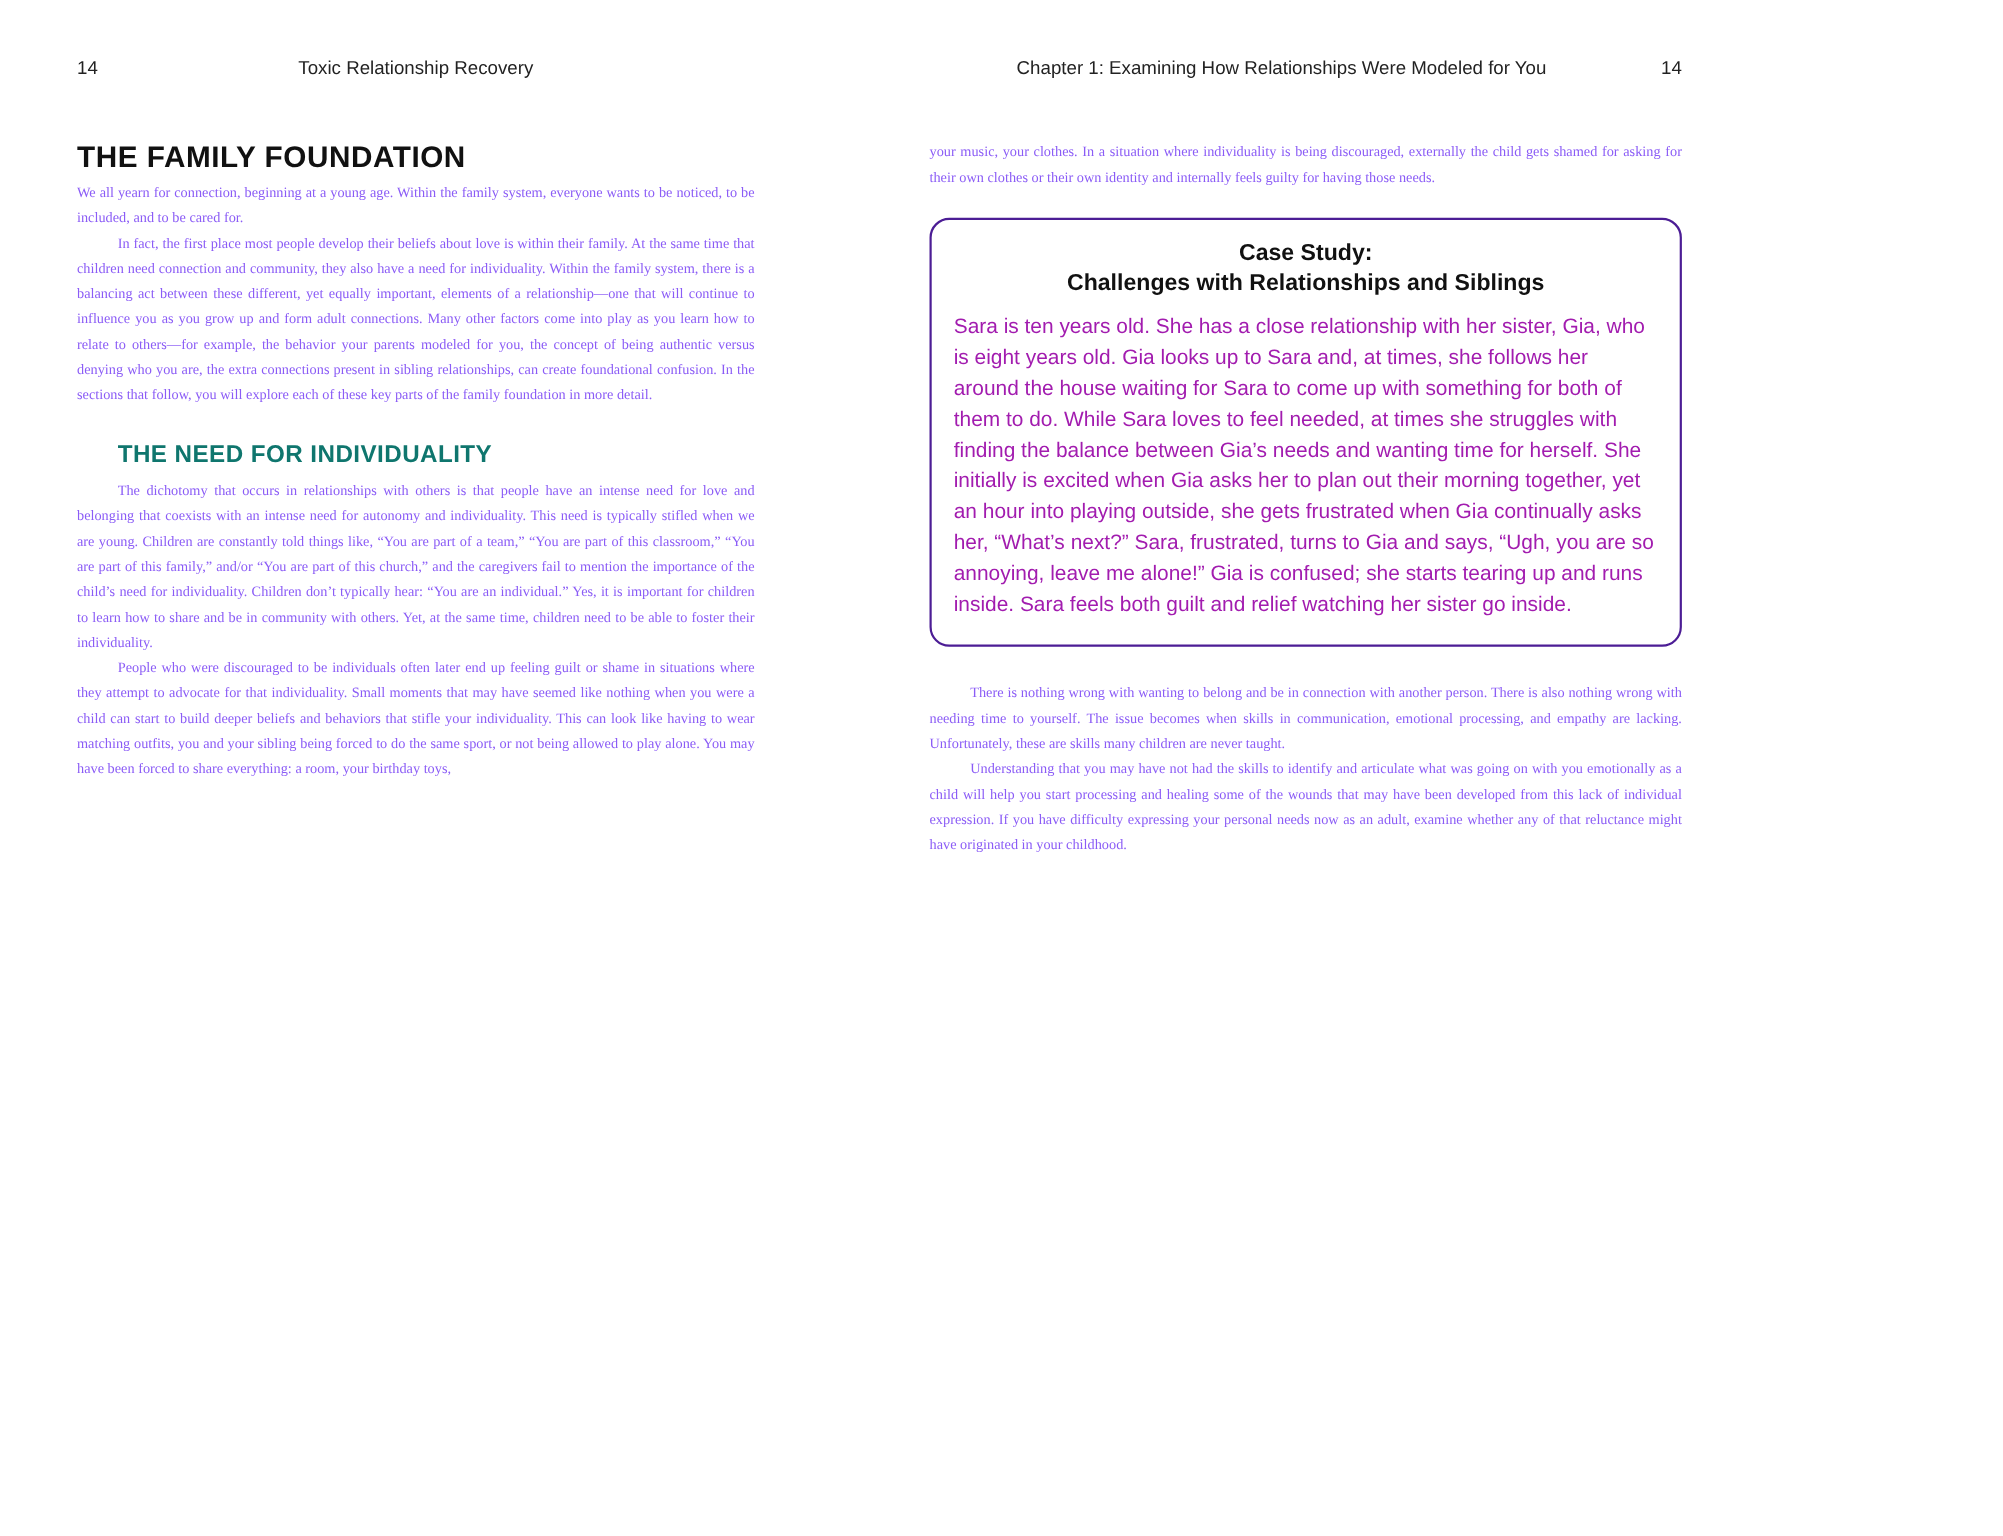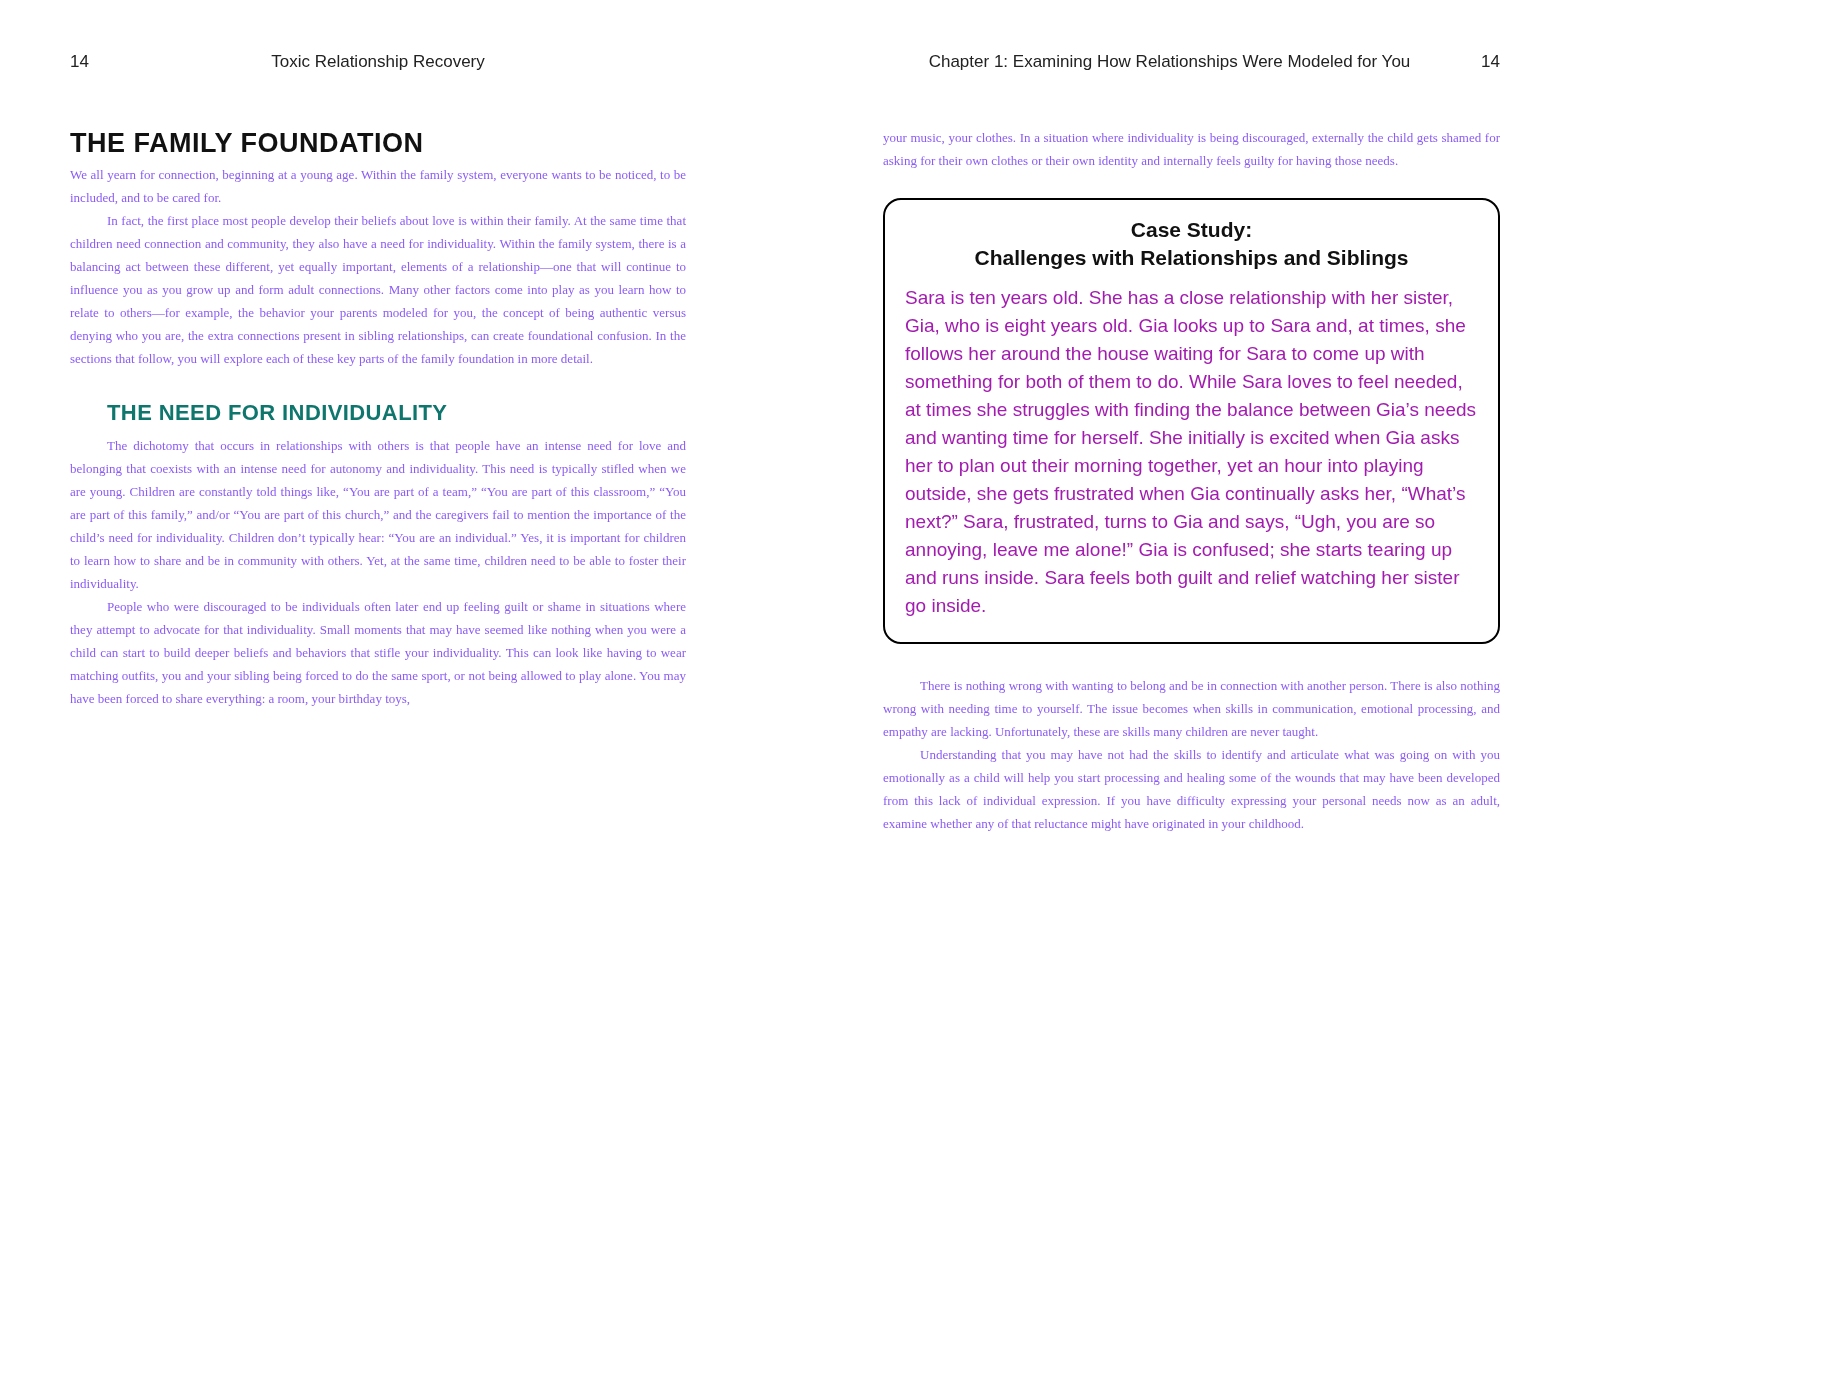--- a/index.html
+++ b/index.html
@@ -10,21 +10,21 @@
     position: relative;
     overflow: hidden;
     font-family: "Liberation Serif", serif;
     color: #1b1b1b;
   }
   .page {
     position: absolute;
     top: 0;
   }
   .page-left  { left: 70px;  width: 616px; }
-  .page-right { left: 883px; width: 617px; }
+  .page-right { left: 845px; width: 684px; }
 
   .running-header {
     position: relative;
     margin-top: 52px;
     height: 22px;
     font-family: "Liberation Sans", sans-serif;
     font-size: 17px;
     color: #222222;
   }
   .running-header .page-num-left  { position: absolute; left: 0;  top: 0; }
@@ -62,21 +62,21 @@
     line-height: 23px;
     text-align: justify;
     color: #8b5cf6;
   }
   p.body.indent { text-indent: 37px; }
 
   .page-right .continuation { margin-top: 52px; }
 
   .case-study-box {
     margin-top: 26px;
-    border: 2px solid #000000;
+    border: 2px solid #4c1d95;
     border-radius: 18px;
     padding: 16px 20px 22px 20px;
     background: #ffffff;
   }
   .case-study-title {
     font-family: "Liberation Sans", sans-serif;
     font-weight: 700;
     font-size: 21px;
     line-height: 28px;
     text-align: center;

